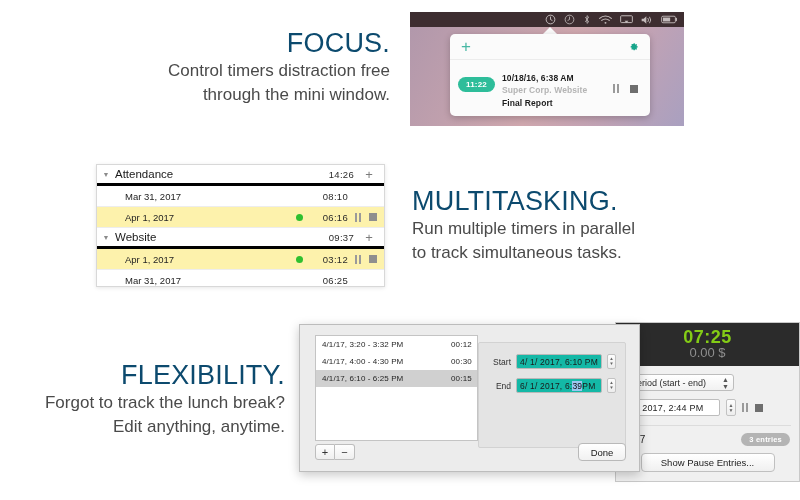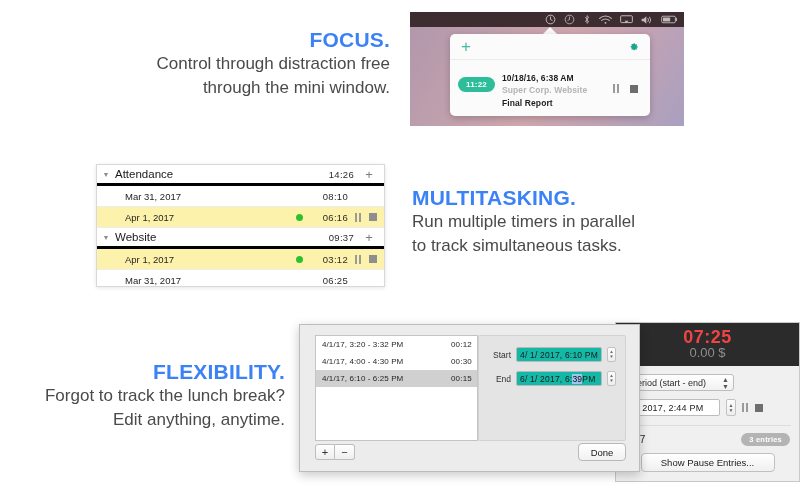--- a/index.html
+++ b/index.html
@@ -7,23 +7,23 @@
     width: 800px; height: 500px;
     background: #ffffff;
     font-family: "Liberation Sans", sans-serif;
     overflow: hidden;
   }
   .page { position: relative; width: 800px; height: 500px; }
 
   
   .copy { position: absolute; }
   .copy .headline {
-    color: #3b82f6;
-    font-weight: bold;
-    font-size: 21px;
+    color: #0c4a6e;
+    font-weight: normal;
+    font-size: 27px;
     letter-spacing: 0.2px;
     line-height: 1.15;
   }
   .copy .sub {
     color: #4a4a4a;
     font-size: 17px;
     line-height: 1.38;
     font-weight: 300;
   }
   .copy.right-al { text-align: right; }
@@ -137,21 +137,21 @@
     width: 185px; height: 160px;
     background: #f0f0f0;
     border: 1px solid #c9c9c9;
     overflow: hidden;
   }
   #timer-panel .tp-dark {
     height: 43px; background: #2b2b2b;
     display: flex; flex-direction: column;
     align-items: center; justify-content: center;
   }
-  .tp-time { color: #ef4444; font-size: 18px; font-weight: bold; letter-spacing: .5px; line-height: 1.05; }
+  .tp-time { color: #84cc16; font-size: 18px; font-weight: bold; letter-spacing: .5px; line-height: 1.05; }
   .tp-money { color: #8e8e8e; font-size: 13px; line-height: 1.15; }
   .tp-body { padding: 8px 0 0 0; }
   .tp-select {
     margin-left: 10px; width: 108px; height: 17px;
     background: linear-gradient(#ffffff,#f1f1f1);
     border: 1px solid #bdbdbd; border-radius: 3px;
     font-size: 9px; color: #2b2b2b;
     display: flex; align-items: center; padding: 0 4px;
     justify-content: space-between;
   }
@@ -213,21 +213,21 @@
     width: 20px; height: 16px;
     background: linear-gradient(#fefefe,#efefef);
     border: 1px solid #bdbdbd;
     display: flex; align-items: center; justify-content: center;
     font-size: 11px; color: #333; font-weight: 300;
   }
   .list-btns div:first-child { border-radius: 3px 0 0 3px; }
   .list-btns div:last-child  { border-radius: 0 3px 3px 0; border-left: none; }
 
   #edit-fields {
-    position: absolute; left: 178px; top: 10px;
+    position: absolute; left: 178px; top: 17px;
     width: 148px; height: 106px;
     background: #e4e4e4; border: 1px solid #d2d2d2; border-radius: 2px;
   }
   .fld-row { display: flex; align-items: center; gap: 5px; margin: 9px 0 0 0; padding-left: 6px; }
   .fld-row:first-child { margin-top: 11px; }
   .fld-lbl { width: 26px; text-align: right; font-size: 8.5px; color: #303030; }
   .fld-box {
     width: 86px; height: 15px; background: #14b8a6;
     border: 1px solid #b9b9b9; border-radius: 2px;
     font-size: 8.5px; color: #1a1a1a;
@@ -249,21 +249,21 @@
     display: flex; align-items: center; justify-content: center;
   }
 </style>
 </head>
 <body>
 
 <div class="page">
 
   <div class="copy right-al" id="copy-focus">
     <div class="headline">FOCUS.</div>
-    <div class="sub">Control through distraction free</div>
+    <div class="sub">Control timers distraction free</div>
     <div class="sub">through the mini window.</div>
   </div>
 
   <div id="shot-mini">
 
     <div class="menubar">
       <span class="mb-ico">
         <svg width="11" height="11" viewBox="0 0 24 24">
             <circle cx="12" cy="12" r="9.5" fill="none" stroke="#e8e2e2" stroke-width="1.8"></circle>
             <path d="M12 6.5V12l3.5 2" fill="none" stroke="#e8e2e2" stroke-width="1.8" stroke-linecap="round"></path>

